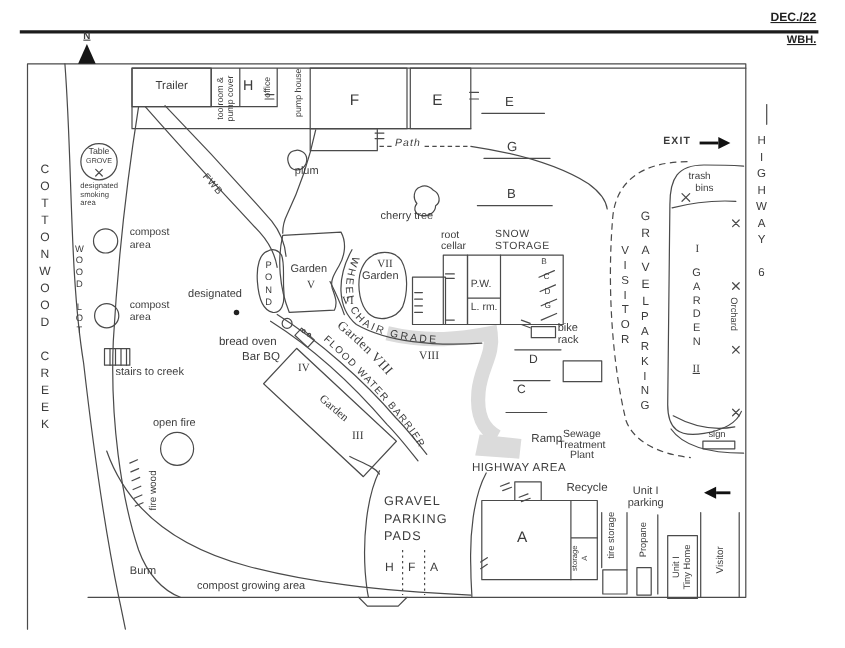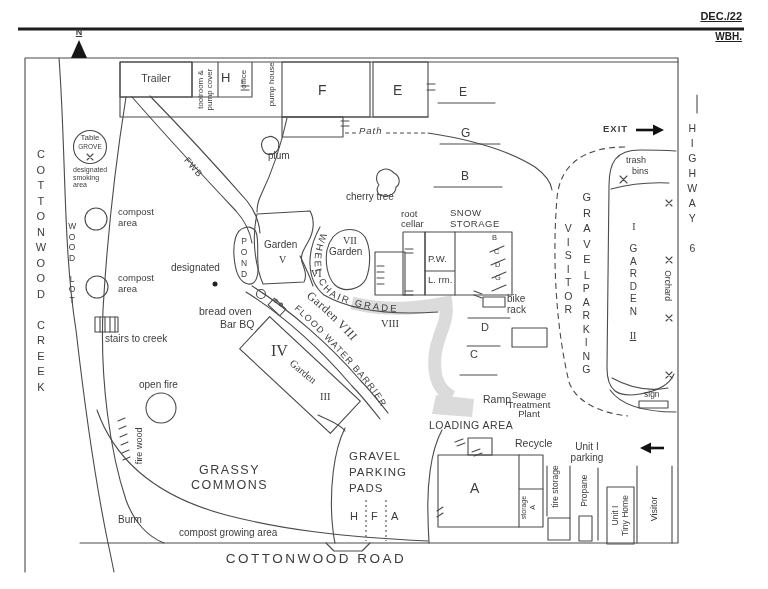--- a/index.html
+++ b/index.html
@@ -160,21 +160,20 @@
       <textPath href="#p-fwb">FLOOD WATER BARRIER</textPath>
     </text>
   </g>
 </svg>
 
 <div class="l b" style="left:656px;top:11px;width:86px;text-align:right;font-size:11px;color:#222;">DEC./22</div>
 <div class="l b" style="left:656px;top:32px;width:86px;text-align:right;font-size:10px;color:#222;">WBH.</div>
 <div class="l b c" style="left:70px;top:28px;width:18px;font-size:9px;">N</div>
 
 <div class="l v" style="left:34px;top:148px;font-size:11px;letter-spacing:3.5px;">COTTONWOOD CREEK</div>
-<div class="l c" style="left:196px;top:552px;width:240px;font-size:13.5px;letter-spacing:2.5px;">COTTONWOOD ROAD</div>
 <div class="l v" style="left:686px;top:122px;font-size:10.5px;letter-spacing:3px;">HIGHWAY 6</div>
 <div class="l" style="left:603px;top:124px;font-size:9.5px;letter-spacing:1px;font-weight:600;">EXIT</div>
 
 <div class="l c" style="left:116px;top:73px;width:80px;font-size:10.5px;">Trailer</div>
 <div class="l c rot" style="left:177px;top:81px;width:56px;font-size:8px;line-height:8.5px;transform:rotate(-90deg);">
   <span>toolroom &amp;</span>
   <span>pump cover</span>
 </div>
 <div class="l" style="left:221px;top:71px;font-size:13px;">H</div>
 <div class="l c rot" style="left:227px;top:75px;width:34px;font-size:8px;transform:rotate(-90deg);">office</div>
@@ -240,39 +239,35 @@
 <div class="l" style="left:481px;top:322px;font-size:11px;">D</div>
 <div class="l" style="left:470px;top:349px;font-size:11px;">C</div>
 <div class="l c" style="left:489px;top:349px;width:80px;font-size:9.5px;line-height:9.5px;margin-top:41px;">
   <span>Sewage</span>
   <span>Treatment</span>
   <span>Plant</span>
 </div>
 <div class="l" style="left:483px;top:394px;font-size:10.5px;">Ramp</div>
 <div class="l" style="left:199px;top:306px;font-size:10.5px;">bread oven</div>
 <div class="l" style="left:220px;top:319px;font-size:10.5px;">Bar BQ</div>
-<div class="l srf" style="left:271px;top:342px;font-size:16px;">IV</div>
+<div class="l srf" style="left:271px;top:330px;font-size:10px;">IV</div>
 <div class="l srf c rot" style="left:281px;top:366px;width:44px;font-size:10.5px;transform:rotate(40deg);">Garden</div>
 <div class="l srf" style="left:320px;top:391px;font-size:10.5px;">III</div>
 
-<div class="l c" style="left:172px;top:463px;width:115px;font-size:12.5px;letter-spacing:1.5px;line-height:15px;">
-  <span>GRASSY</span>
-  <span>COMMONS</span>
-</div>
 <div class="l" style="left:118px;top:515px;font-size:10px;">Burm</div>
 <div class="l" style="left:179px;top:528px;font-size:10px;">compost growing area</div>
 <div class="l" style="left:349px;top:448px;font-size:11.5px;line-height:16px;letter-spacing:1px;">
   <span>GRAVEL</span>
   <span>PARKING</span>
   <span>PADS</span>
 </div>
 <div class="l" style="left:350px;top:511px;font-size:11px;">H</div>
 <div class="l" style="left:371px;top:511px;font-size:11px;">F</div>
 <div class="l" style="left:391px;top:511px;font-size:11px;">A</div>
-<div class="l" style="left:429px;top:420px;font-size:10.5px;letter-spacing:0.5px;">LOADING AREA</div>
+<div class="l" style="left:429px;top:420px;font-size:10.5px;letter-spacing:0.5px;">HIGHWAY AREA</div>
 
 <div class="l" style="left:470px;top:481px;font-size:14px;">A</div>
 <div class="l c rot" style="left:508px;top:499px;width:40px;font-size:7px;line-height:8.5px;transform:rotate(-90deg);">
   <span>storage</span>
   <span>A</span>
 </div>
 <div class="l" style="left:515px;top:438px;font-size:10.5px;">Recycle</div>
 <div class="l c rot" style="left:527px;top:482px;width:58px;font-size:8.5px;transform:rotate(-90deg);">tire storage</div>
 <div class="l c rot" style="left:562px;top:486px;width:46px;font-size:8.5px;transform:rotate(-90deg);">Propane</div>
 <div class="l c" style="left:556px;top:441px;width:62px;font-size:10px;line-height:11px;">

